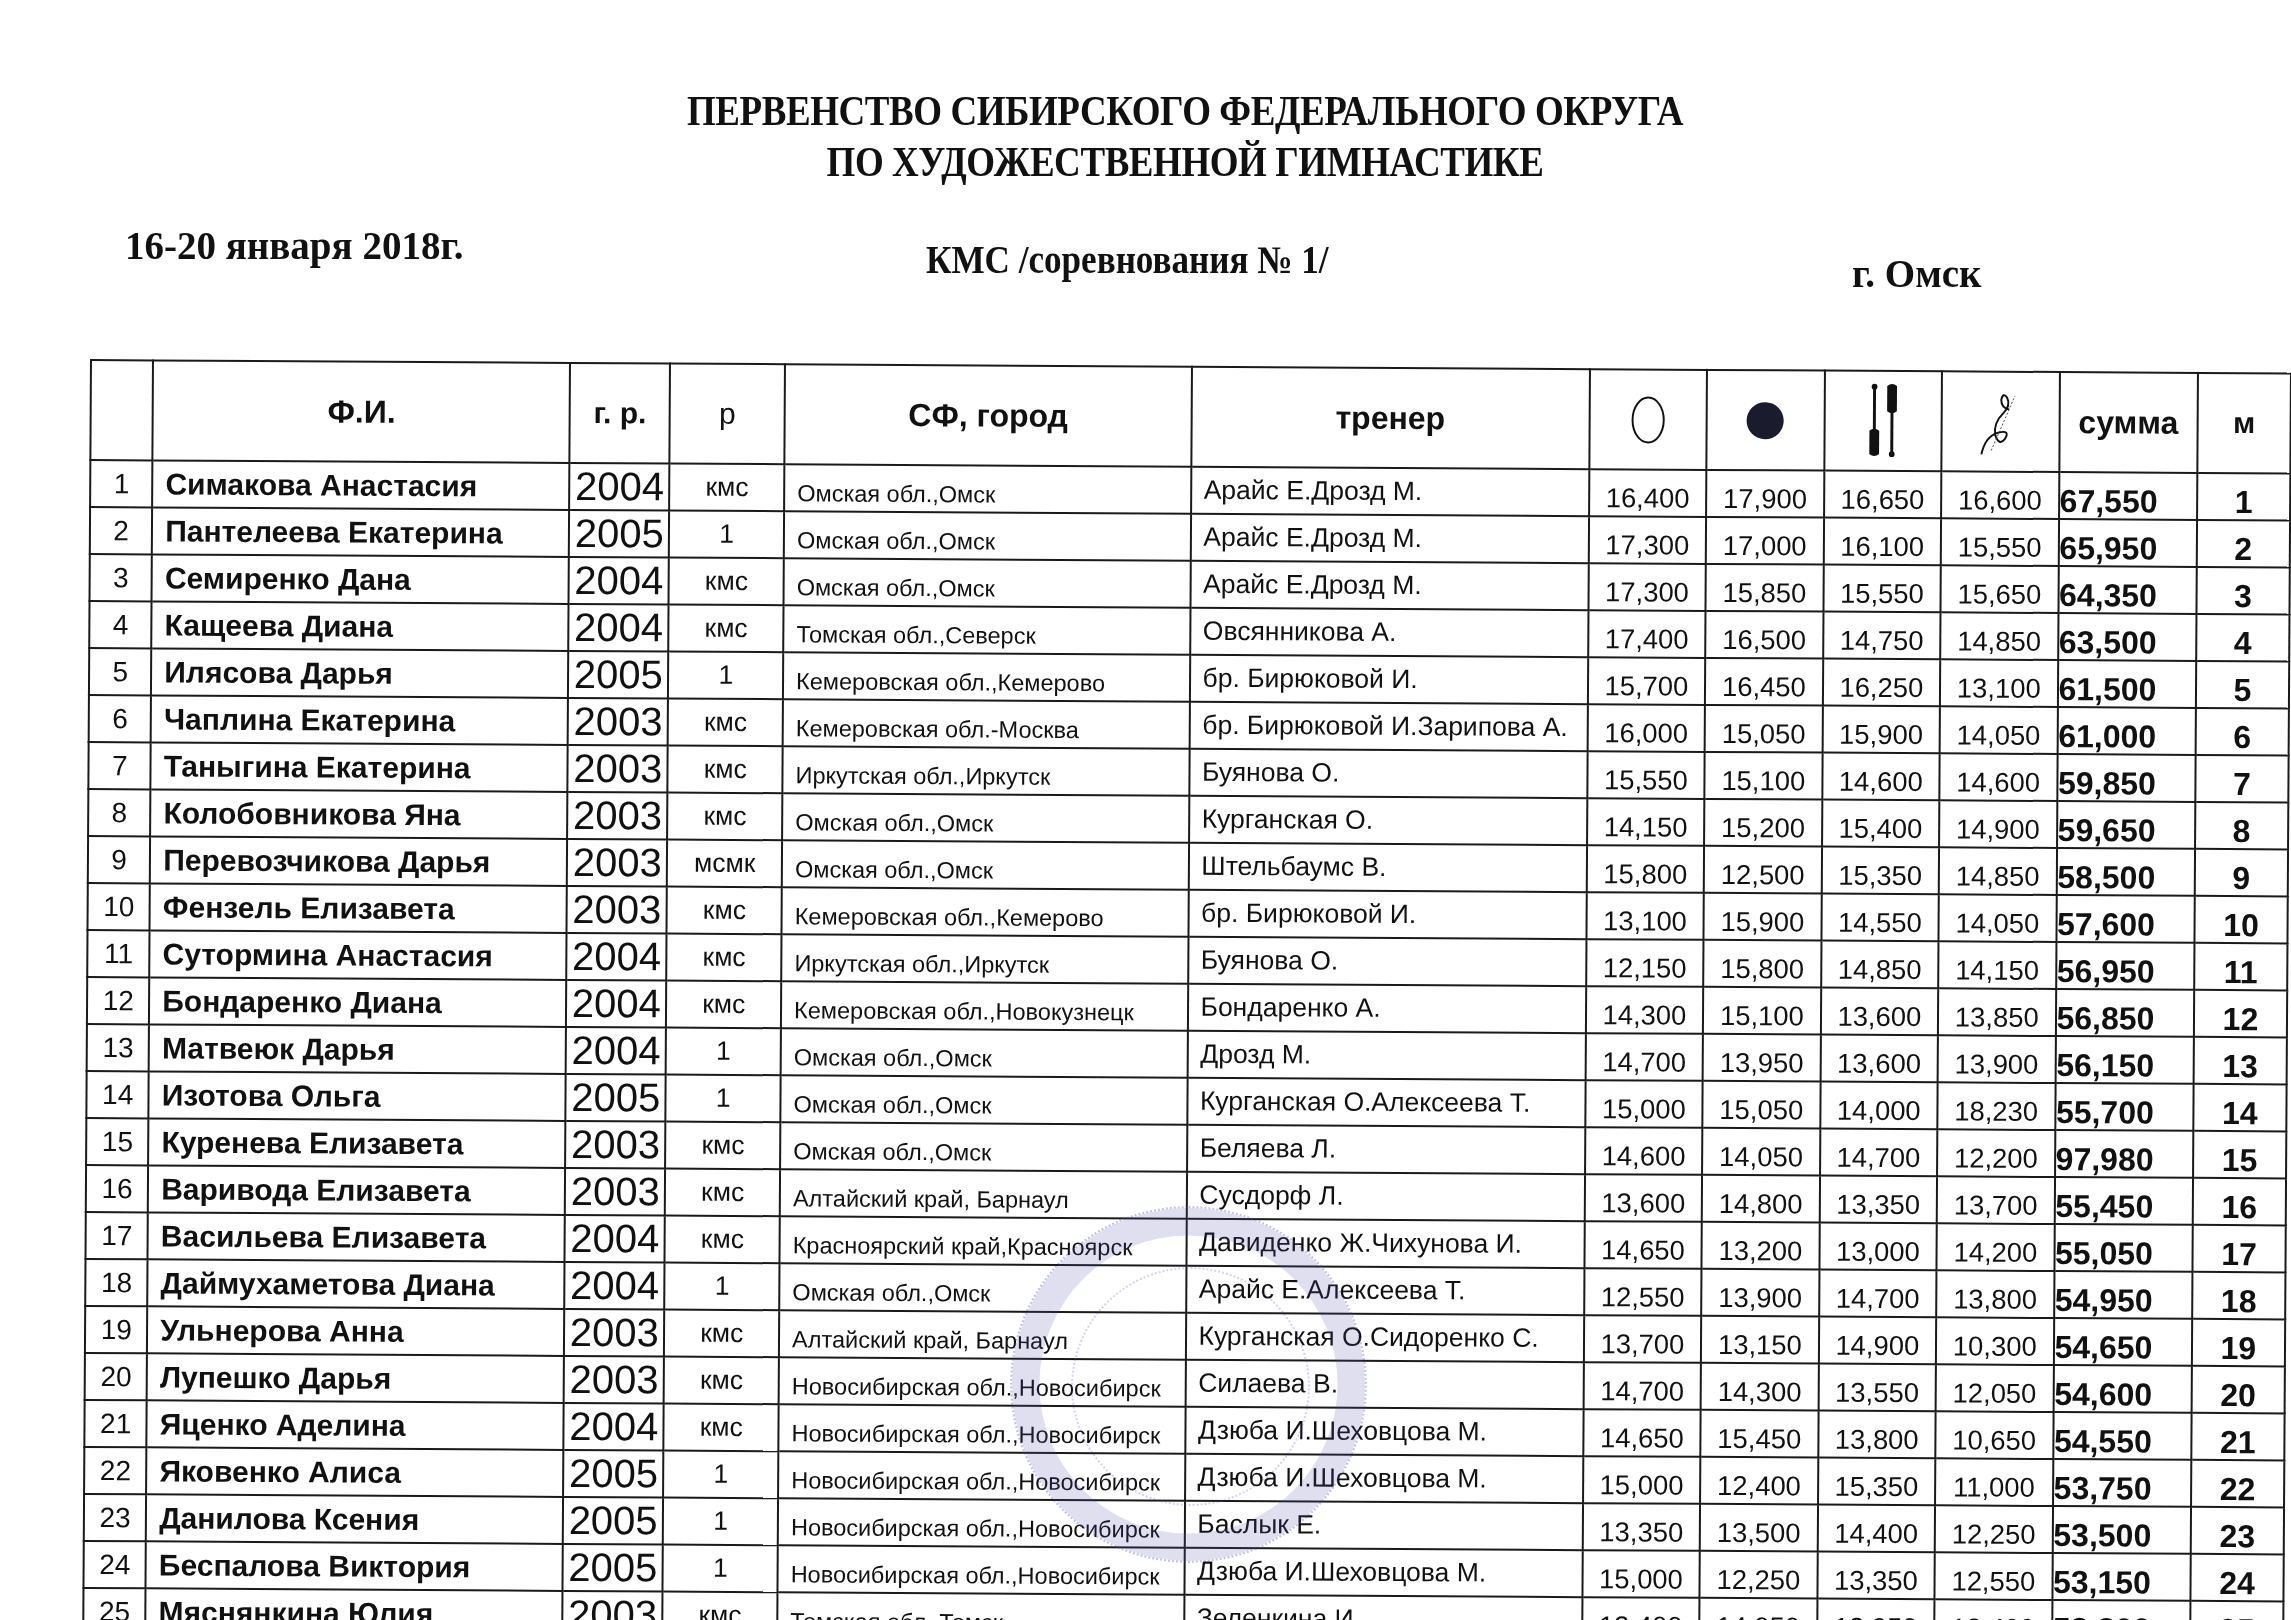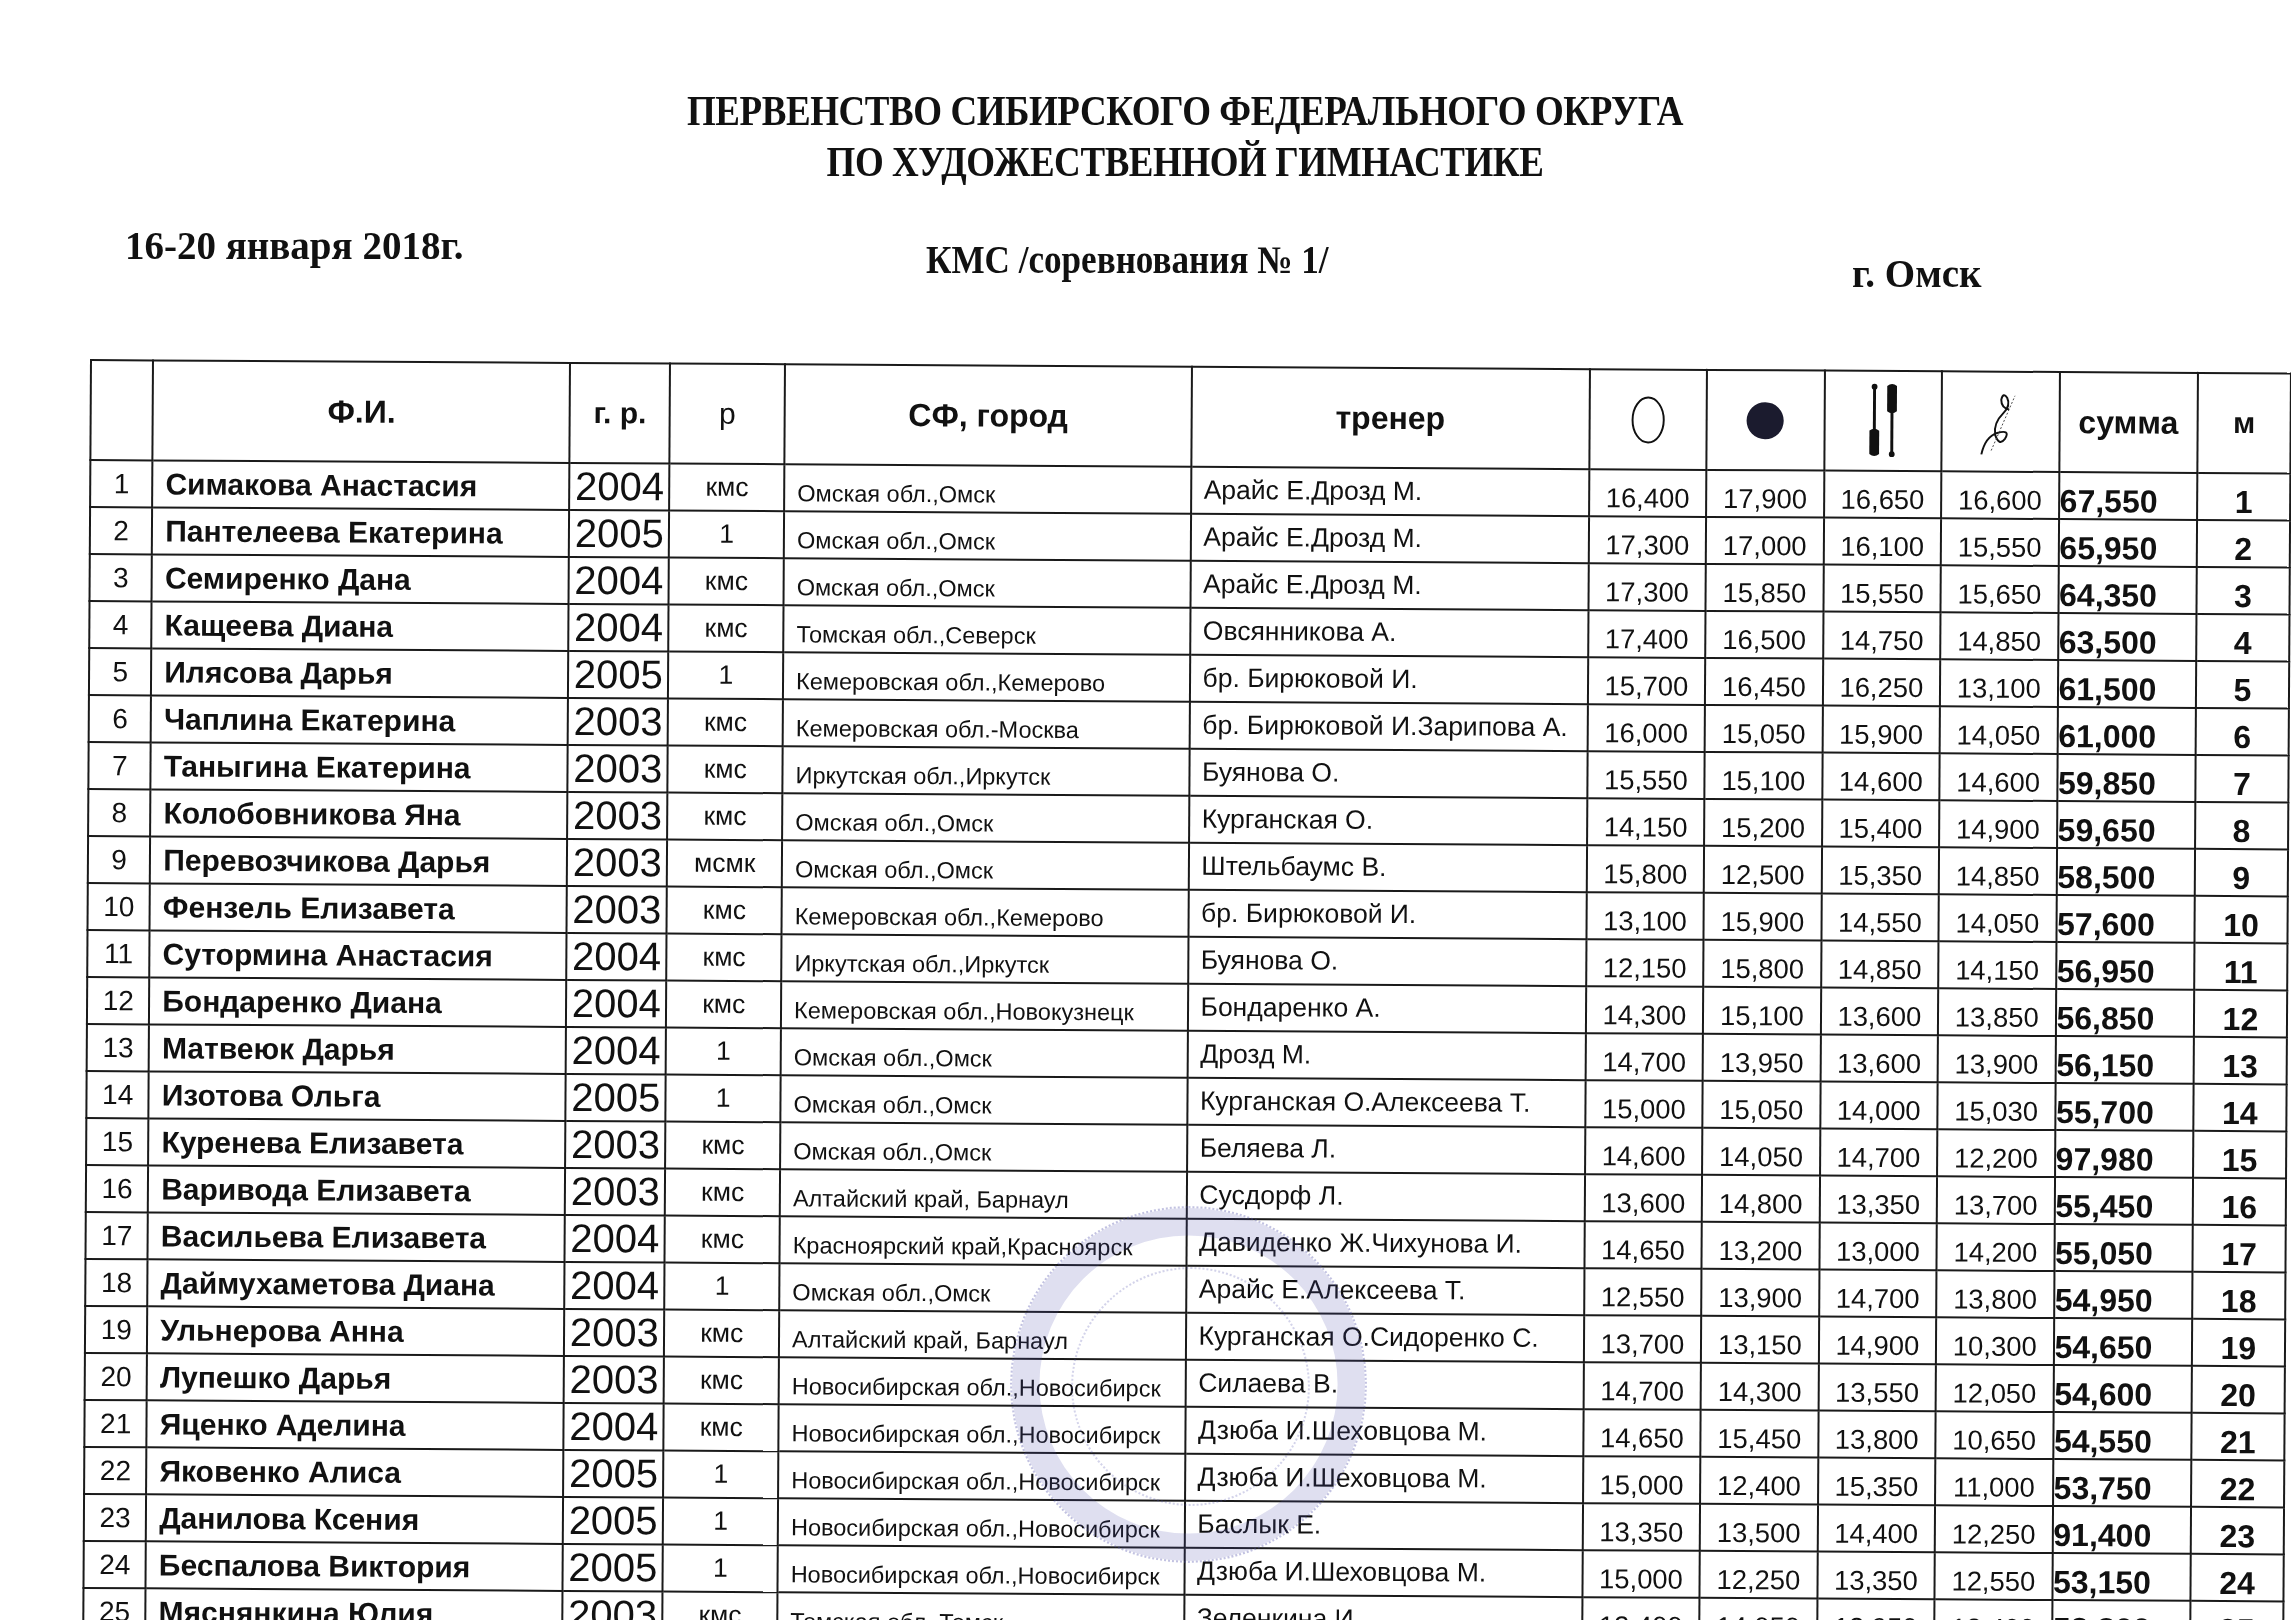--- a/index.html
+++ b/index.html
@@ -283,21 +283,21 @@
       <tr>
         <td class="c-num"><span>14</span></td>
         <td class="c-name"><span>Изотова Ольга</span></td>
         <td class="c-year"><span>2005</span></td>
         <td class="c-rank"><span>1</span></td>
         <td class="c-region lowered"><span>Омская обл.,Омск</span></td>
         <td class="c-coach"><span>Курганская О.Алексеева Т.</span></td>
         <td class="c-score lowered"><span>15,000</span></td>
         <td class="c-score lowered"><span>15,050</span></td>
         <td class="c-score lowered"><span>14,000</span></td>
-        <td class="c-score lowered"><span>15,030</span></td>
+        <td class="c-score lowered"><span>18,230</span></td>
         <td class="c-sum lowered"><span>55,700</span></td>
         <td class="c-place lowered"><span>14</span></td>
       </tr>
       <tr>
         <td class="c-num"><span>15</span></td>
         <td class="c-name"><span>Куренева Елизавета</span></td>
         <td class="c-year"><span>2003</span></td>
         <td class="c-rank"><span>кмс</span></td>
         <td class="c-region lowered"><span>Омская обл.,Омск</span></td>
         <td class="c-coach"><span>Беляева Л.</span></td>
@@ -410,21 +410,21 @@
         <td class="c-num"><span>23</span></td>
         <td class="c-name"><span>Данилова Ксения</span></td>
         <td class="c-year"><span>2005</span></td>
         <td class="c-rank"><span>1</span></td>
         <td class="c-region lowered"><span>Новосибирская обл.,Новосибирск</span></td>
         <td class="c-coach"><span>Баслык Е.</span></td>
         <td class="c-score lowered"><span>13,350</span></td>
         <td class="c-score lowered"><span>13,500</span></td>
         <td class="c-score lowered"><span>14,400</span></td>
         <td class="c-score lowered"><span>12,250</span></td>
-        <td class="c-sum lowered"><span>91,400</span></td>
+        <td class="c-sum lowered"><span>53,500</span></td>
         <td class="c-place lowered"><span>23</span></td>
       </tr>
       <tr>
         <td class="c-num"><span>24</span></td>
         <td class="c-name"><span>Беспалова Виктория</span></td>
         <td class="c-year"><span>2005</span></td>
         <td class="c-rank"><span>1</span></td>
         <td class="c-region lowered"><span>Новосибирская обл.,Новосибирск</span></td>
         <td class="c-coach"><span>Дзюба И.Шеховцова М.</span></td>
         <td class="c-score lowered"><span>15,000</span></td>

